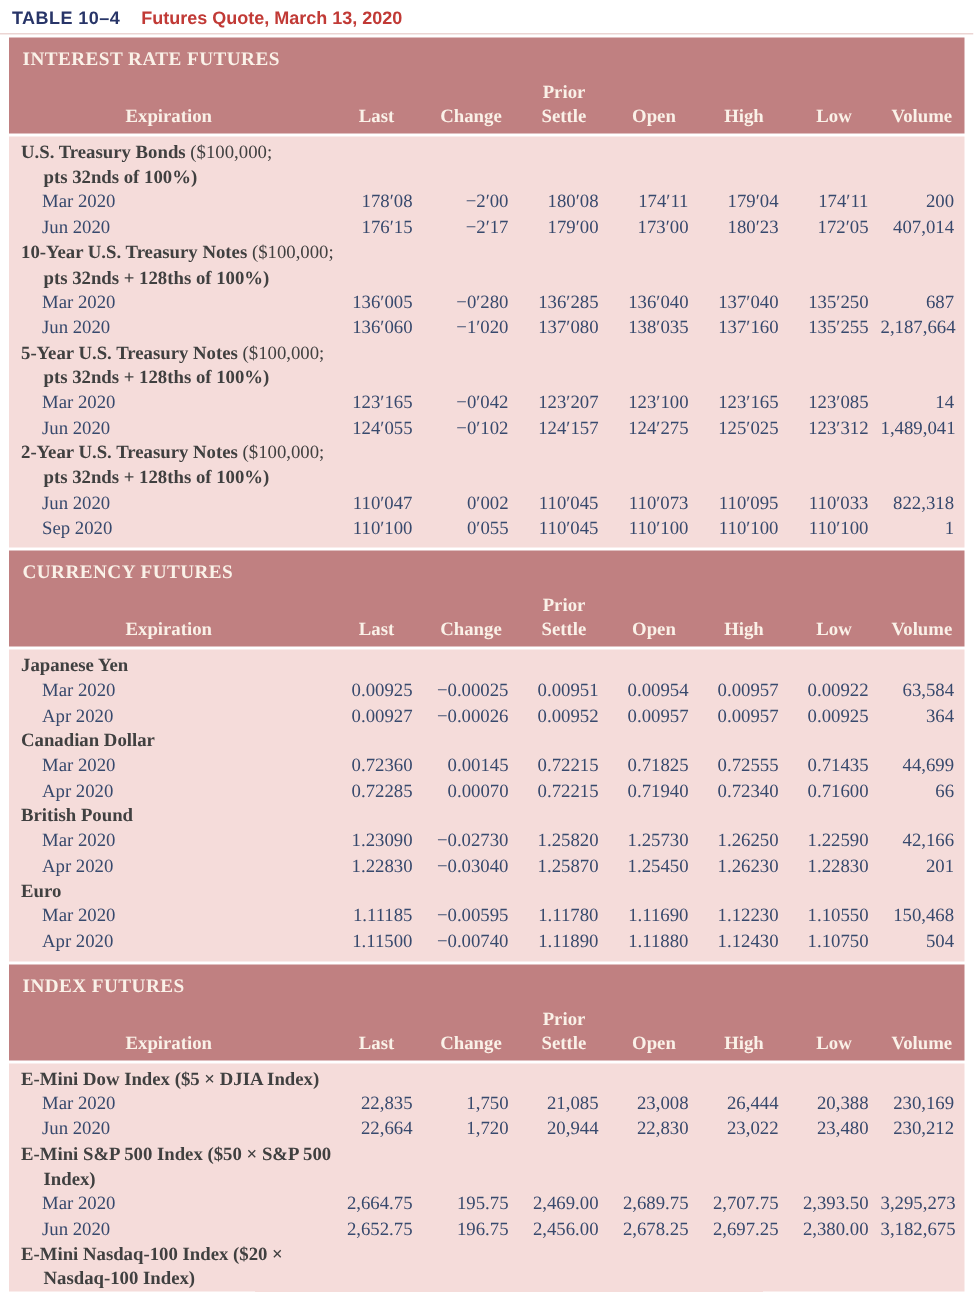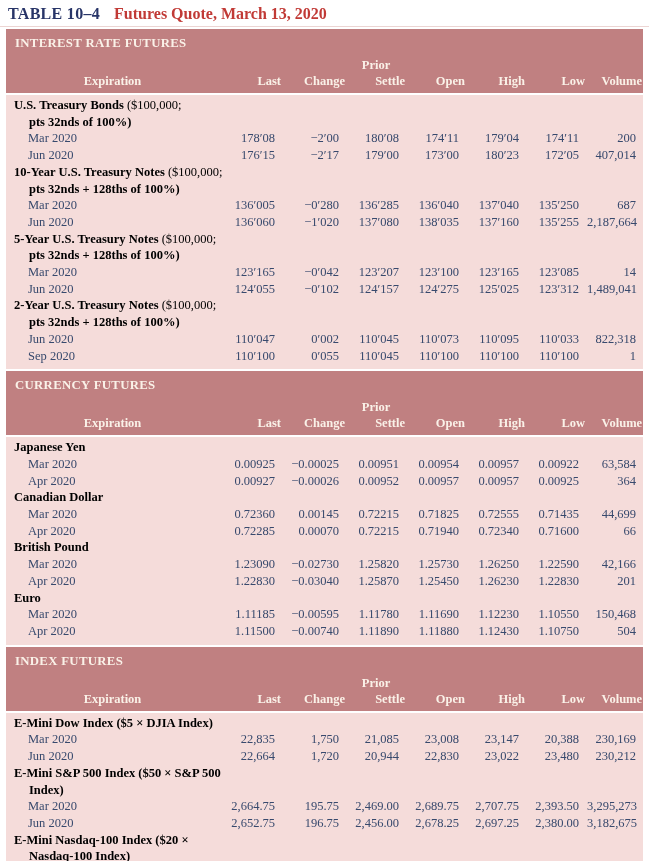--- a/index.html
+++ b/index.html
@@ -2,22 +2,22 @@
 <html><head>
 <meta charset="utf-8">
 <style>
   html, body { margin:0; padding:0; }
   body {
     width:649px; height:861px; background:#ffffff;
     font-family:"Liberation Serif", serif;
     position:relative; overflow:hidden;
   }
   .caption {
-    font-family:Liberation Serif, serif;
-    font-size:16px; font-weight:bold;
+    font-family:Liberation Sans, sans-serif;
+    font-size:12px; font-weight:bold;
     padding:5px 8px 3px 8px; white-space:nowrap;
   }
   .caption .label { color:#283568; letter-spacing:.3px; }
   .caption .title { color:#c13a36; margin-left:14px; }
   .caption-rule { height:1px; background:#ecd5d3; }
   #sections-root {
     margin:2px 0 0 6px; width:637px;
     display:flex; flex-direction:column; gap:2px;
     border-bottom:3px solid #c98f90;
   }
@@ -27,27 +27,27 @@
   }
   table.grid td { overflow:hidden; white-space:nowrap; }
   .band { background:#c08081; }
   .band table.grid { color:#faf1e8; }
   .band .sec-title {
     font-weight:bold; font-size:12.8px; letter-spacing:.3px;
     padding:7px 0 7px 9px; line-height:15px;
   }
   .band .hdr { font-weight:bold; text-align:center; line-height:14px; }
   .band .prior-row td { line-height:13px; }
-  .band .hdr-row td { padding-bottom:5px;text-align:right; }
+  .band .hdr-row td { padding-bottom:5px; }
   .band .hdr.exp { text-align:center; padding-left:0; }
   .body-block { background:#f5dcda; padding:2px 0 5px 0; }
   .body-block table.grid { color:#37496d; }
   .body-block td { line-height:14.7px; }
   .num { text-align:right; padding-right:7px; }
-  .glabel { color:#000000; padding-left:8px; }
+  .glabel { color:#404040; padding-left:8px; }
   .glabel .b { font-weight:bold; }
   .glabel.cont { padding-left:23px; font-weight:bold;margin-left:44px; }
   .exp-cell { padding-left:22px; }
 </style>
 </head>
 <body>
 
 <div class="caption">
   <span class="label">TABLE 10–4</span><span class="title">Futures Quote, March 13, 2020</span>
 </div>
@@ -414,21 +414,21 @@
         <tbody>
           <tr>
             <td class="glabel" colspan="8"><span class="b">E-Mini Dow Index ($5 × DJIA Index)</span><span></span></td>
           </tr>
           <tr>
             <td class="exp-cell">Mar 2020</td>
             <td class="num">22,835</td>
             <td class="num">1,750</td>
             <td class="num">21,085</td>
             <td class="num">23,008</td>
-            <td class="num">23,147</td>
+            <td class="num">26,444</td>
             <td class="num">20,388</td>
             <td class="num">230,169</td>
           </tr>
           <tr>
             <td class="exp-cell">Jun 2020</td>
             <td class="num">22,664</td>
             <td class="num">1,720</td>
             <td class="num">20,944</td>
             <td class="num">22,830</td>
             <td class="num">23,022</td>

